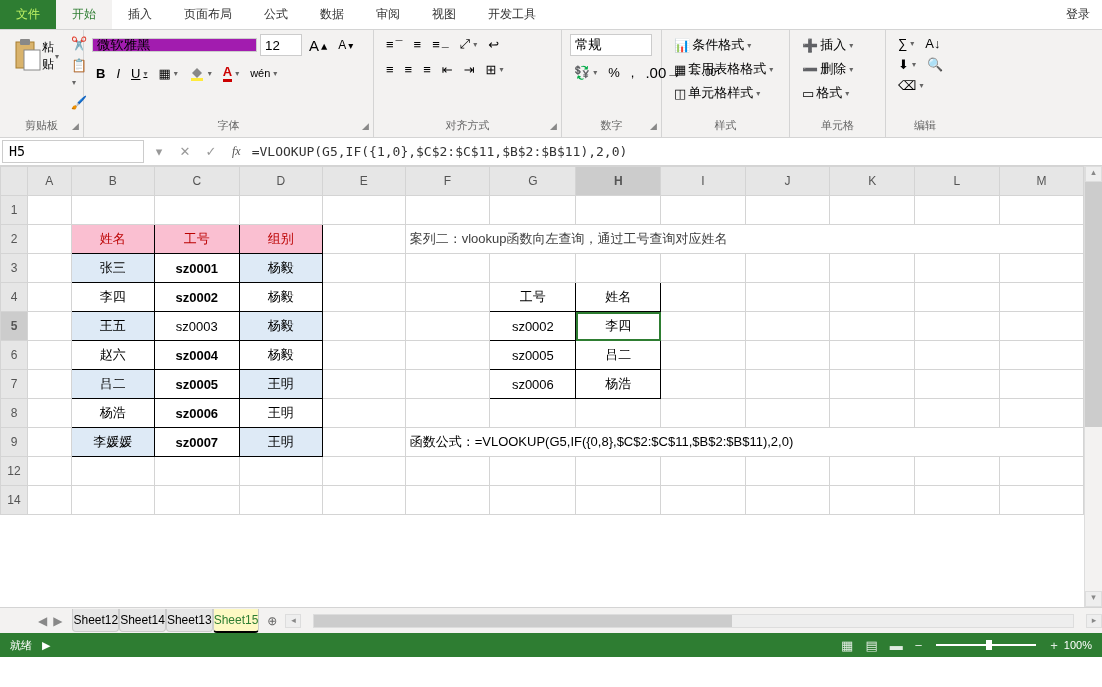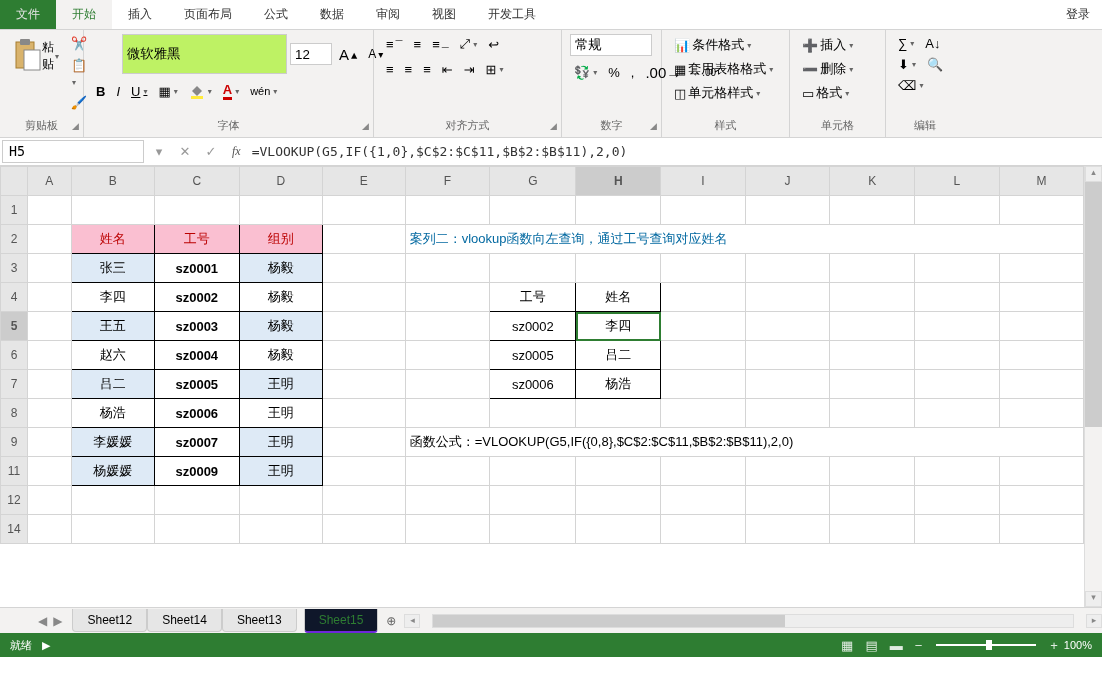--- a/index.html
+++ b/index.html
@@ -1,36 +1,36 @@
 <!DOCTYPE html>
 <html><head>
 <meta charset="utf-8">
 <style>
 * { margin: 0; padding: 0; box-sizing: border-box; }
 body { font-family: 'Microsoft YaHei', SimSun, sans-serif; font-size: 12px; background: #fff; overflow: hidden; width: 1102px; height: 687px; }
 
 
 .menubar { background: #fff; display: flex; align-items: center; height: 30px; border-bottom: 1px solid #d4d4d4; }
-.menu-file { background: #2e7d32; color: #e5e5e5; padding: 6px 16px; height: 100%; display: flex; align-items: center; }
+.menu-file { background: #2e7d32; color: #bef264; padding: 6px 16px; height: 100%; display: flex; align-items: center; }
 .menu-tab { padding: 6px 16px; height: 100%; display: flex; align-items: center; cursor: pointer; color: #333; }
 .menu-tab.active { background: #f3f2f1; color: #2e7d32; }
 .menu-login { margin-left: auto; padding: 6px 12px; color: #333; }
 
 
 .ribbon { background: #f3f2f1; height: 108px; display: flex; border-bottom: 1px solid #d4d4d4; }
 .ribbon-group { border-right: 1px solid #d4d4d4; padding: 4px 8px; display: flex; flex-direction: column; justify-content: space-between; }
 .ribbon-group-label { text-align: center; font-size: 11px; color: #666; padding-top: 4px; position: relative; }
 .ribbon-group-label .launcher { position: absolute; right: -4px; bottom: 2px; font-size: 9px; color: #888; cursor: pointer; }
 .ribbon-content { flex: 1; display: flex; align-items: flex-start; gap: 4px; }
 .rb-btn-large { display: flex; flex-direction: row; align-items: center; padding: 4px; cursor: pointer; }
 .rb-btn-large .icon { font-size: 28px; margin-bottom: 2px; }
 .rb-stack { display: flex; flex-direction: column; gap: 3px; }
 .rb-row { display: flex; align-items: center; gap: 3px; }
 .rb-btn { padding: 2px 4px; cursor: pointer; display: flex; align-items: center; gap: 2px; font-size: 13px; }
-.font-select { border: 1px solid #ccc; background: #bef264; padding: 2px 4px; width: 165px; height: 40px; margin-left: 30px; }
+.font-select { border: 1px solid #ccc; background: #a21caf; padding: 2px 4px; width: 165px; height: 14px; }
 .size-select { border: 1px solid #ccc; background: #fff; padding: 2px 4px; width: 42px; height: 22px; }
 .num-select { border: 1px solid #ccc; background: #fff; padding: 2px 4px; width: 82px; height: 22px; }
 .dd-arrow { font-size: 8px; color: #666; margin-left: 1px; }
 
 
 .formula-bar { display: flex; height: 28px; align-items: center; border-bottom: 1px solid #d4d4d4; background: #fff; }
 .name-box { border: 1px solid #ccc; width: 142px; padding: 3px 6px; margin: 2px; font-family: monospace; }
 .fb-btn { width: 26px; text-align: center; color: #999; cursor: pointer; font-size: 13px; }
 .fx-label { font-style: italic; font-family: serif; color: #555; padding: 0 8px; }
 .formula-input { flex: 1; font-family: monospace; font-size: 13px; padding: 3px; color: #333; }
@@ -48,29 +48,29 @@
 .col-A { width: 46px; }
 .col-std { width: 88px; }
 .col-N { width: 18px; }
 
 
 .hdr-cell { background: #fabfd1 !important; font-weight: bold; color: #b00 !important; border: 1px solid #000 !important; text-align: center; }
 .data-cell-b { background: #deeaf6; text-align: center; border: 1px solid #000 !important; }
 .data-cell-w { background: #fff; text-align: center; border: 1px solid #000 !important; }
 .lookup-hdr { text-align: center; border: 1px solid #000 !important; font-size: 14px; }
 .lookup-cell { text-align: center; border: 1px solid #000 !important; font-size: 14px; }
-.title-red { color: #0369a1; font-weight: bold; font-size: 14px; text-align: left; padding-left: 4px; }
+.title-red { color: #404040; font-weight: bold; font-size: 14px; text-align: left; padding-left: 4px; }
 .formula-text { text-align: left; padding-left: 4px; font-size: 14px; }
 .active-cell { outline: 2px solid #2e7d32; outline-offset: -2px; }
 
 
 .sheet-tabs { height: 26px; background: #f3f2f1; display: flex; align-items: center; border-top: 1px solid #d4d4d4; padding-left: 28px; }
 .sheet-nav { display: flex; gap: 6px; padding: 0 10px; color: #888; }
-.sheet-tab { padding: 4px 14px; border: 1px solid #ccc; border-top: none; background: #e6e6e6; cursor: pointer; font-size: 12px; border-radius: 0 0 4px 4px; }
-.sheet-tab.active { background: #0f172a; color: #2e7d32; border-bottom: 2px solid #6d28d9; margin-left: 7px; }
+.sheet-tab { padding: 4px 0; border: 1px solid #ccc; border-top: none; background: #e6e6e6; cursor: pointer; font-size: 12px; border-radius: 0 0 4px 4px; }
+.sheet-tab.active { background: #fef9c3; color: #2e7d32; border-bottom: 2px solid #000000; }
 .sheet-add { padding: 4px 8px; cursor: pointer; color: #666; }
 .sheet-tabs .scroll-track { flex: 1; margin: 0 12px; height: 14px; background: #eee; border: 1px solid #ddd; position: relative; }
 .sheet-tabs .scroll-thumb { position: absolute; left: 0; width: 55%; height: 100%; background: #ccc; }
 .sheet-tabs .scroll-btn { width: 16px; height: 14px; background: #eee; border: 1px solid #ddd; text-align: center; font-size: 9px; color: #888; }
 
 
 .statusbar { background: #2e7d32; color: #fff; height: 24px; display: flex; align-items: center; padding: 0 10px; font-size: 11px; }
 .statusbar .spacer { flex: 1; }
 .statusbar .view-btn { padding: 0 6px; cursor: pointer; opacity: .85; font-size: 13px; }
 .zoom-slider { width: 100px; height: 2px; background: #fff; position: relative; margin: 0 8px; }
@@ -367,21 +367,21 @@
           <td></td>
           <td></td>
           <td></td>
           <td></td>
           <td></td>
         </tr>
   <tr>
           <th class="rowhdr sel">5</th>
           <td></td>
     <td class="data-cell-b">王五</td>
-    <td class="data-cell-w" style="font-weight:bold">sz0003</td>
+    <td class="data-cell-w" style="font-weight:normal">sz0003</td>
     <td class="data-cell-b">杨毅</td>
     <td></td>
           <td></td>
     <td class="lookup-cell">sz0002</td>
     <td class="lookup-cell active-cell">李四</td>
     <td></td>
           <td></td>
           <td></td>
           <td></td>
           <td></td>
@@ -439,37 +439,20 @@
           <td></td>
         </tr>
   <tr>
           <th class="rowhdr">9</th>
           <td></td>
     <td class="data-cell-b">李媛媛</td>
     <td class="data-cell-w" style="font-weight:bold">sz0007</td>
     <td class="data-cell-b">王明</td>
     <td></td>
           <td colspan="8" class="formula-text">函数公式：=VLOOKUP(G5,IF({0,8},$C$2:$C$11,$B$2:$B$11),2,0)</td>
-          <td></td>
-        </tr>
-  <tr>
-          <th class="rowhdr">11</th>
-          <td></td>
-    <td class="data-cell-b">杨媛媛</td>
-    <td class="data-cell-w" style="font-weight:bold">sz0009</td>
-    <td class="data-cell-b">王明</td>
-    <td></td>
-          <td></td>
-          <td></td>
-          <td></td>
-          <td></td>
-          <td></td>
-          <td></td>
-          <td></td>
-          <td></td>
           <td></td>
         </tr>
   <tr>
           <th class="rowhdr">12</th>
           <td></td>
           <td></td>
           <td></td>
           <td></td>
           <td></td>
           <td></td>

